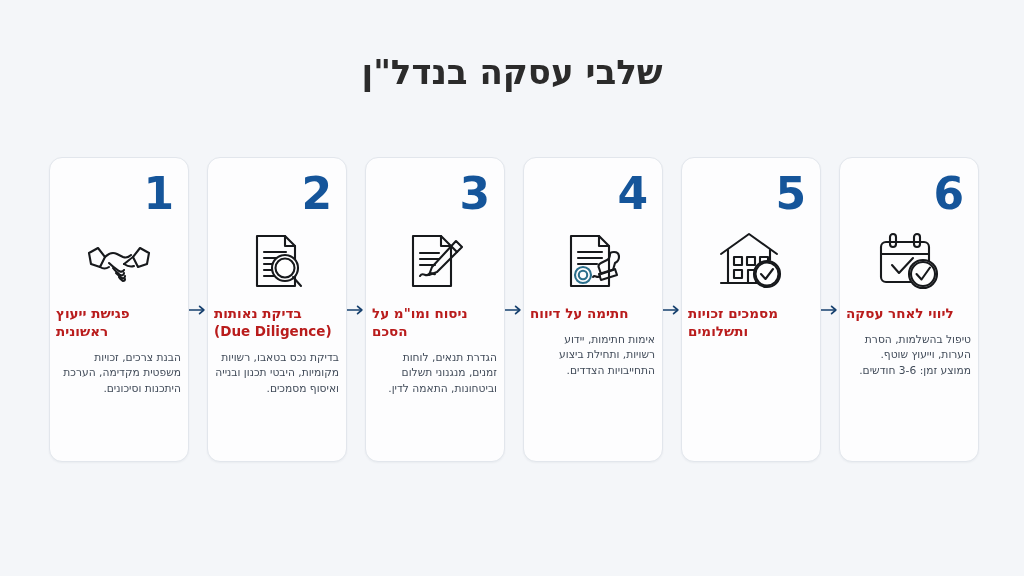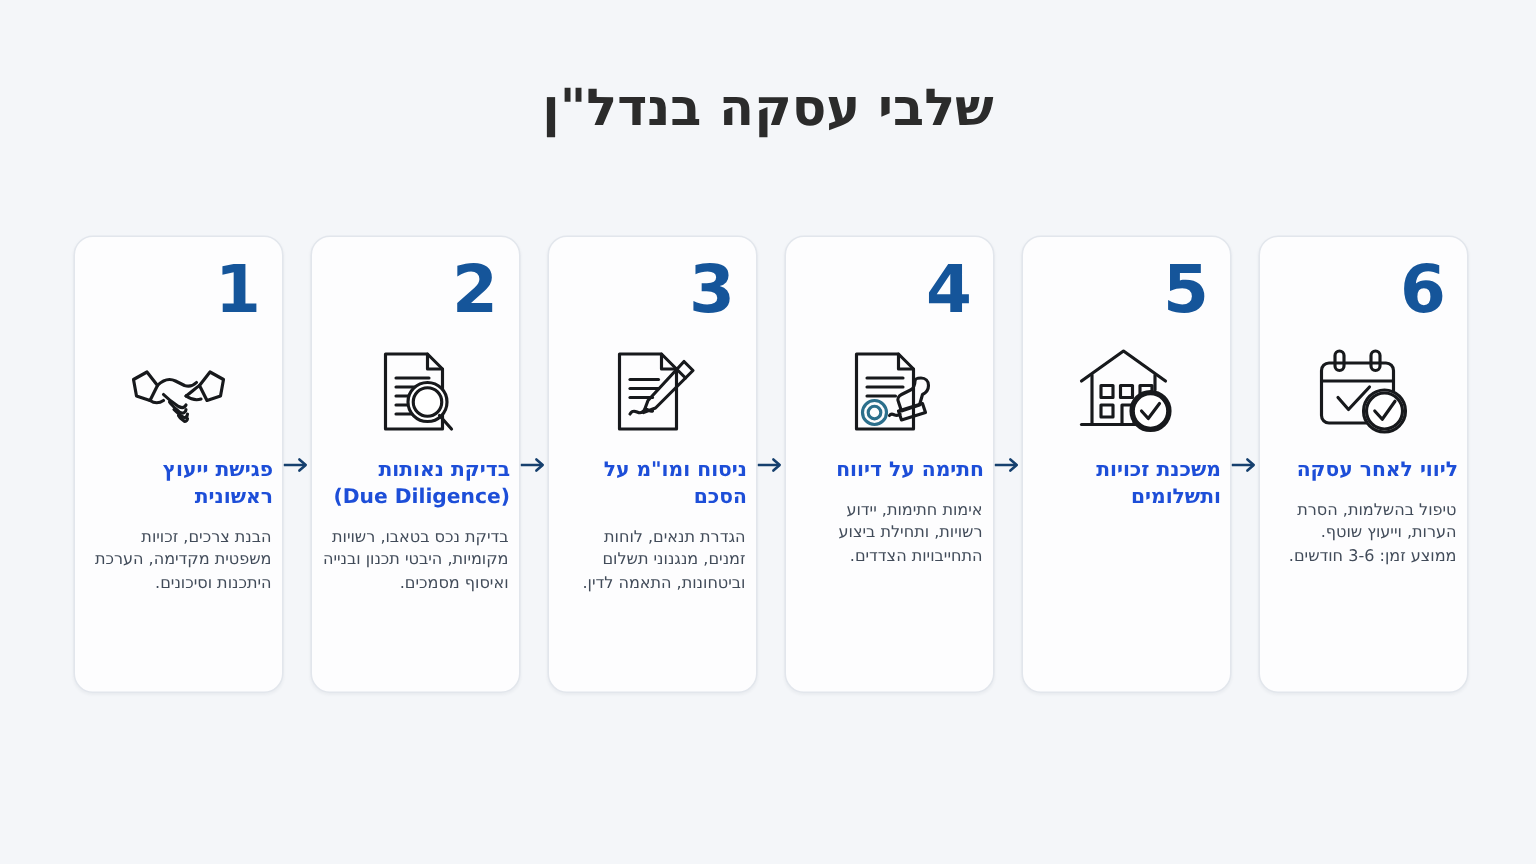--- a/index.html
+++ b/index.html
@@ -77,22 +77,22 @@
   .card-icon svg {
     width: 100%;
     height: 100%;
     display: block;
   }
 
   .card-title {
     margin-top: 13px;
     font-size: 13.5px;
     font-weight: bold;
-    color: #1d4ed8;
-    text-align: right;
+    color: #b91c1c;
+    text-align: left;
     line-height: 1.32;
     direction: rtl;
     width: 126px;
   }
 
   .card-desc {
     margin-top: 9px;
     font-size: 10.7px;
     color: #414b59;
     text-align: right;
@@ -236,21 +236,21 @@
         <rect x="19" y="27" width="8" height="8"></rect>
         <rect x="32" y="27" width="8" height="8"></rect>
         <rect x="45" y="27" width="8" height="8"></rect>
         <rect x="19" y="40" width="8" height="8"></rect>
         <path d="M33 53 V40 H41 V53"></path>
         <circle cx="52" cy="44" r="13" fill="#ffffff"></circle>
         <circle cx="52" cy="44" r="11.5"></circle>
         <polyline points="46,44 50.5,49 58,39"></polyline>
       </svg>
     </div>
-    <div class="card-title">משכנת זכויות ותשלומים</div>
+    <div class="card-title">מסמכים זכויות ותשלומים</div>
   </div>
 
   <div class="connector">
     <svg width="34" height="18" viewBox="0 0 34 18" fill="none" stroke="#16406e" stroke-width="3.2" stroke-linecap="round" stroke-linejoin="round">
       <line x1="1" y1="9" x2="26" y2="9"></line>
       <polyline points="20,2 28,9 20,16"></polyline>
     </svg>
   </div>
 
   <div class="card">

